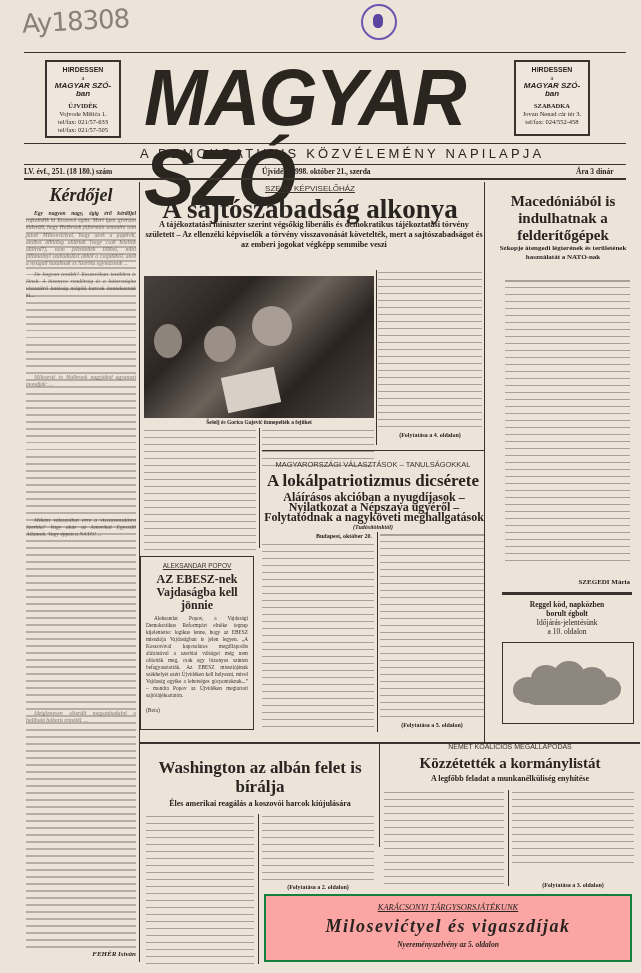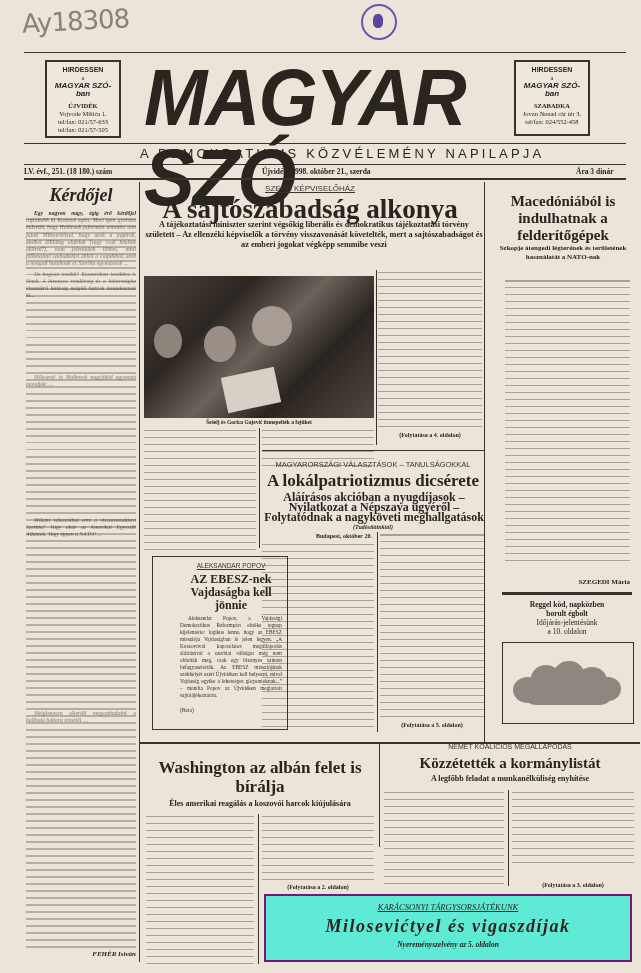--- a/index.html
+++ b/index.html
@@ -21,21 +21,21 @@
   .kicker{font-family:"Liberation Sans",sans-serif;font-size:8px;text-decoration:underline;text-align:center;color:#3a322c;}
   .h1{font-weight:bold;text-align:center;line-height:1.0;color:#2a2420;}
   .deck{font-weight:bold;text-align:center;font-size:9px;line-height:10.5px;}
   .body-text{font-size:5.5px;line-height:7.2px;text-align:justify;color:#3b332c;text-indent:8px;}
   .ital{font-style:italic;font-weight:bold;}
   .cont{font-size:6px;font-weight:bold;text-align:center;}
   .photo{background:linear-gradient(135deg,#4a423c 0%,#2c2622 30%,#6b625a 50%,#2a2420 70%,#504842 100%);}
   .caption{font-size:5.5px;text-align:center;font-weight:bold;}
   .weather{font-family:Liberation Serif, serif;text-align:center;font-size:7.5px;line-height:9px;}
   .cloud{position:absolute;background:#8e8780;border-radius:50%;}
-  .promo{background:#5eead4;border:2px solid #701a75;}
+  .promo{background:#fca5a5;border:2px solid #15803d;}
   .sig{font-size:7px;font-weight:bold;text-align:right;}
 </style>
 </head>
 <body>
 
 <div class="abs handwriting" style="left:22px;top:6px;">Ay18308</div>
 <div class="abs stamp" style="left:361px;top:4px;">
     <div class="stamp-inner"></div>
   </div>
 
@@ -109,21 +109,21 @@
 <div class="abs kicker" style="left:262px;top:460px;width:222px;font-size:7.5px;text-decoration:none;">MAGYARORSZÁGI VÁLASZTÁSOK – TANULSÁGOKKAL</div>
 <div class="abs h1" style="left:262px;top:472px;width:222px;font-size:17px;">A lokálpatriotizmus dicsérete</div>
 <div class="abs deck" style="left:264px;top:492px;width:220px;font-size:12px;line-height:10px;">Aláírásos akcióban a nyugdíjasok – Nyilatkozat a Népszava ügyéről – Folytatódnak a nagyköveti meghallgatások</div>
 <div class="abs caption ital" style="left:262px;top:524px;width:222px;font-size:6px;">(Tudósítóinktól)</div>
 <div class="abs" style="left:316px;top:533px;font-size:6px;font-weight:bold;">Budapest, október 20.</div>
 <div class="abs" style="left:262px;top:542px;width:112px;height:190px;background:repeating-linear-gradient(#ece3d9 0 2px,#7c736b 2px 3.5px,#ece3d9 3.5px 7px);opacity:0.6;"></div>
 <div class="abs" style="left:380px;top:532px;width:104px;height:190px;background:repeating-linear-gradient(#ece3d9 0 2px,#7c736b 2px 3.5px,#ece3d9 3.5px 7px);opacity:0.6;"></div>
 <div class="vline" style="left:377px;top:532px;width:1px;height:200px;"></div>
 <div class="abs cont" style="left:380px;top:722px;width:104px;">(Folytatása a 5. oldalon)</div>
 
-<div class="abs" style="left:152px;top:556px;width:112px;height:172px;border:1.5px solid #3a322c;padding-left:22px;">
+<div class="abs" style="left:140px;top:556px;width:112px;height:172px;border:1.5px solid #3a322c;">
   <div class="kicker" style="margin-top:5px;font-size:6.5px;">ALEKSANDAR POPOV</div>
   <div class="h1" style="font-size:12px;margin-top:4px;line-height:13px;">AZ EBESZ-nek Vajdaságba kell jönnie</div>
   <div class="body-text" style="padding:3px 5px 0 5px;height:92px;overflow:hidden;font-size:5.3px;line-height:7px;">Aleksandar Popov, a Vajdasági Demokratikus Reformpárt elnöke tegnap kijelentette: logikus lenne, hogy az EBESZ missziója Vajdaságban is jelen legyen. „A Koszovóval kapcsolatos megállapodás aláírásával a szerbiai válságot még nem oldották meg, csak egy bizonyos szinten befagyasztották. Az EBESZ missziójának székhelyét ezért Újvidéken kell helyezni, mivel Vajdaság egyike a lehetséges gócpontoknak...” – mondta Popov az Újvidéken megtartott sajtótájékoztatón.</div>
   <div class="body-text" style="padding:0 5px;text-indent:0;">(Beta)</div>
 </div>
 
 <div class="abs h1" style="left:488px;top:193px;width:150px;font-size:15px;line-height:17px;">Macedóniából is indulhatnak a felderítőgépek</div>
 <div class="abs deck" style="left:492px;top:244px;width:142px;font-size:7px;line-height:8.5px;">Szkopje átengedi légterének és területének használatát a NATO-nak</div>
 <div class="abs" style="left:505px;top:278px;width:125px;height:285px;background:repeating-linear-gradient(#ece3d9 0 2px,#7c736b 2px 3.5px,#ece3d9 3.5px 7px);opacity:0.6;"></div>
 <div class="abs sig" style="left:505px;top:578px;width:125px;">SZEGEDI Mária</div>

